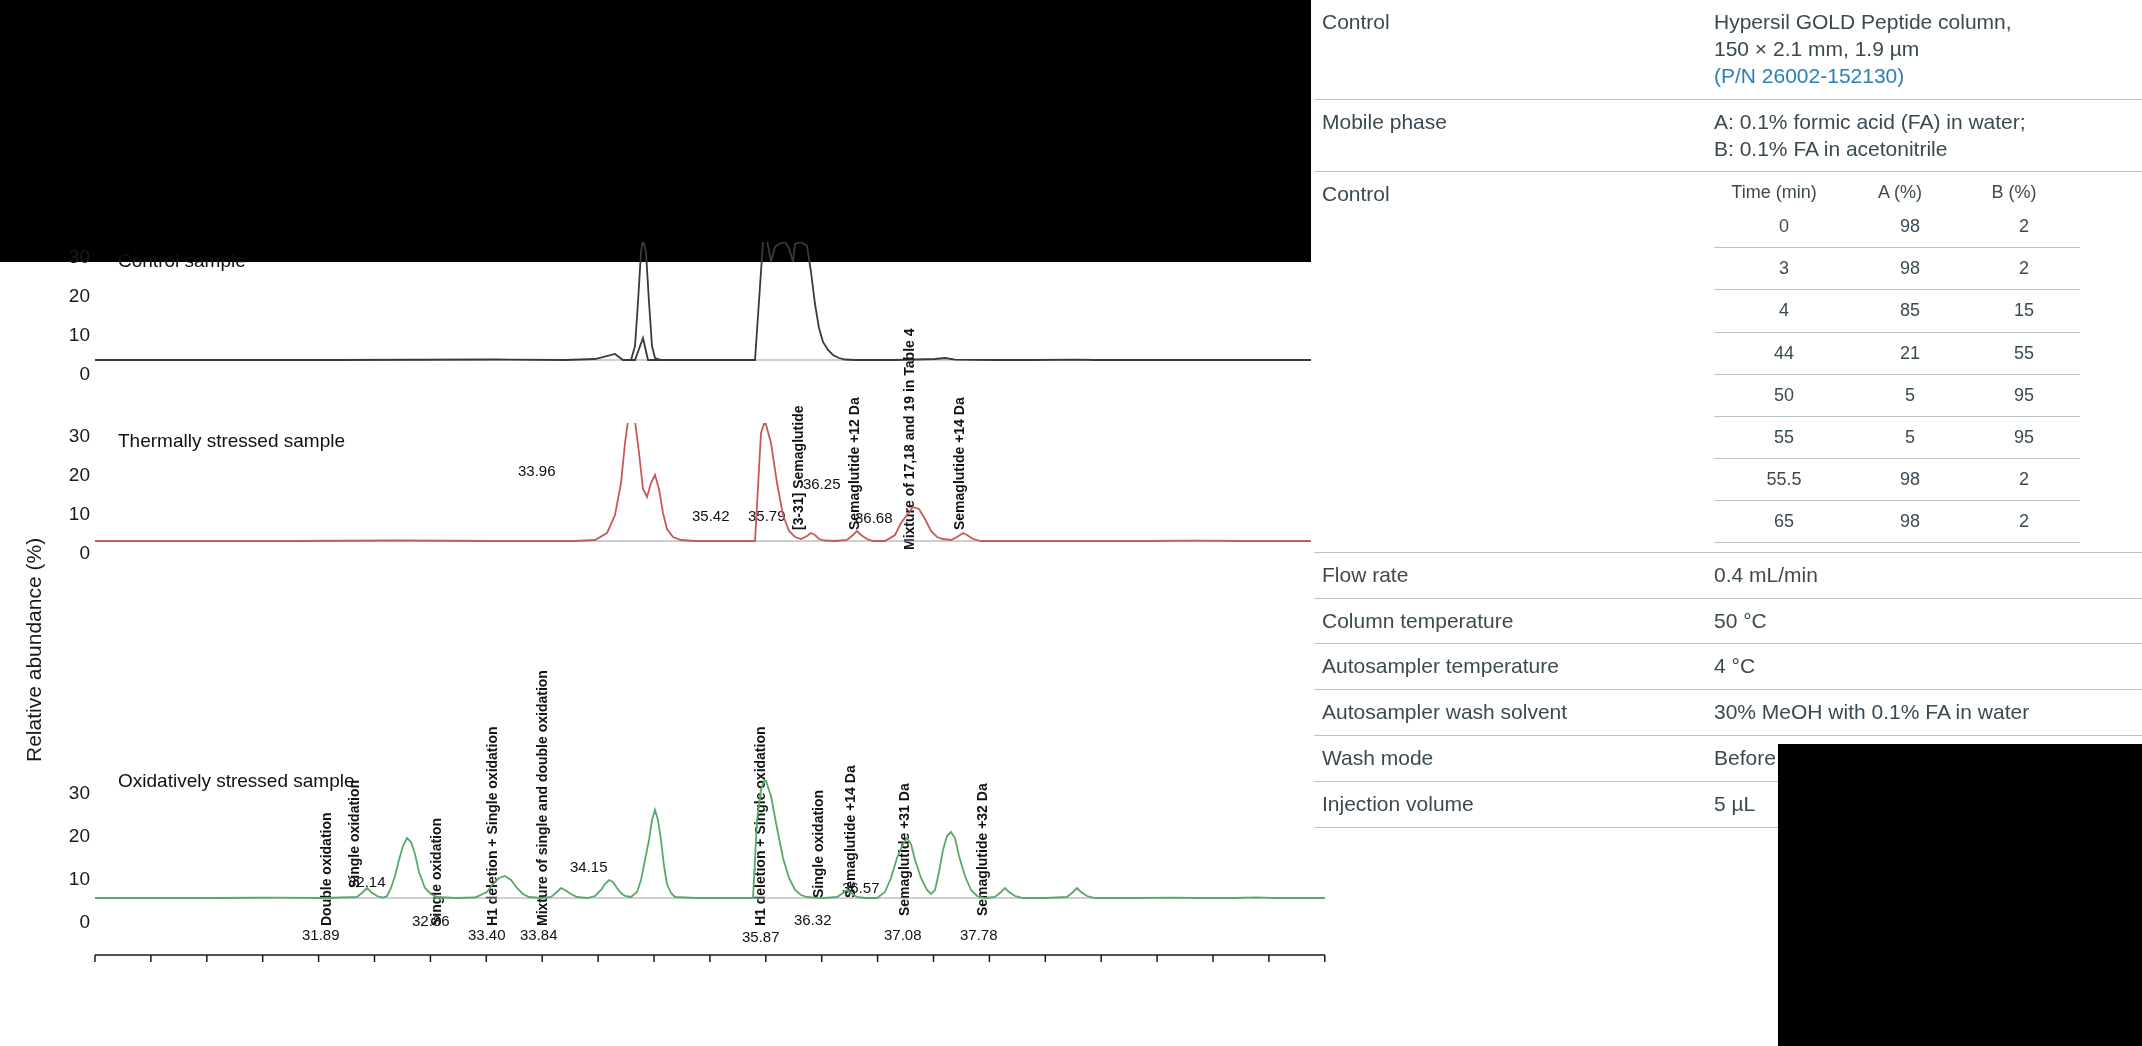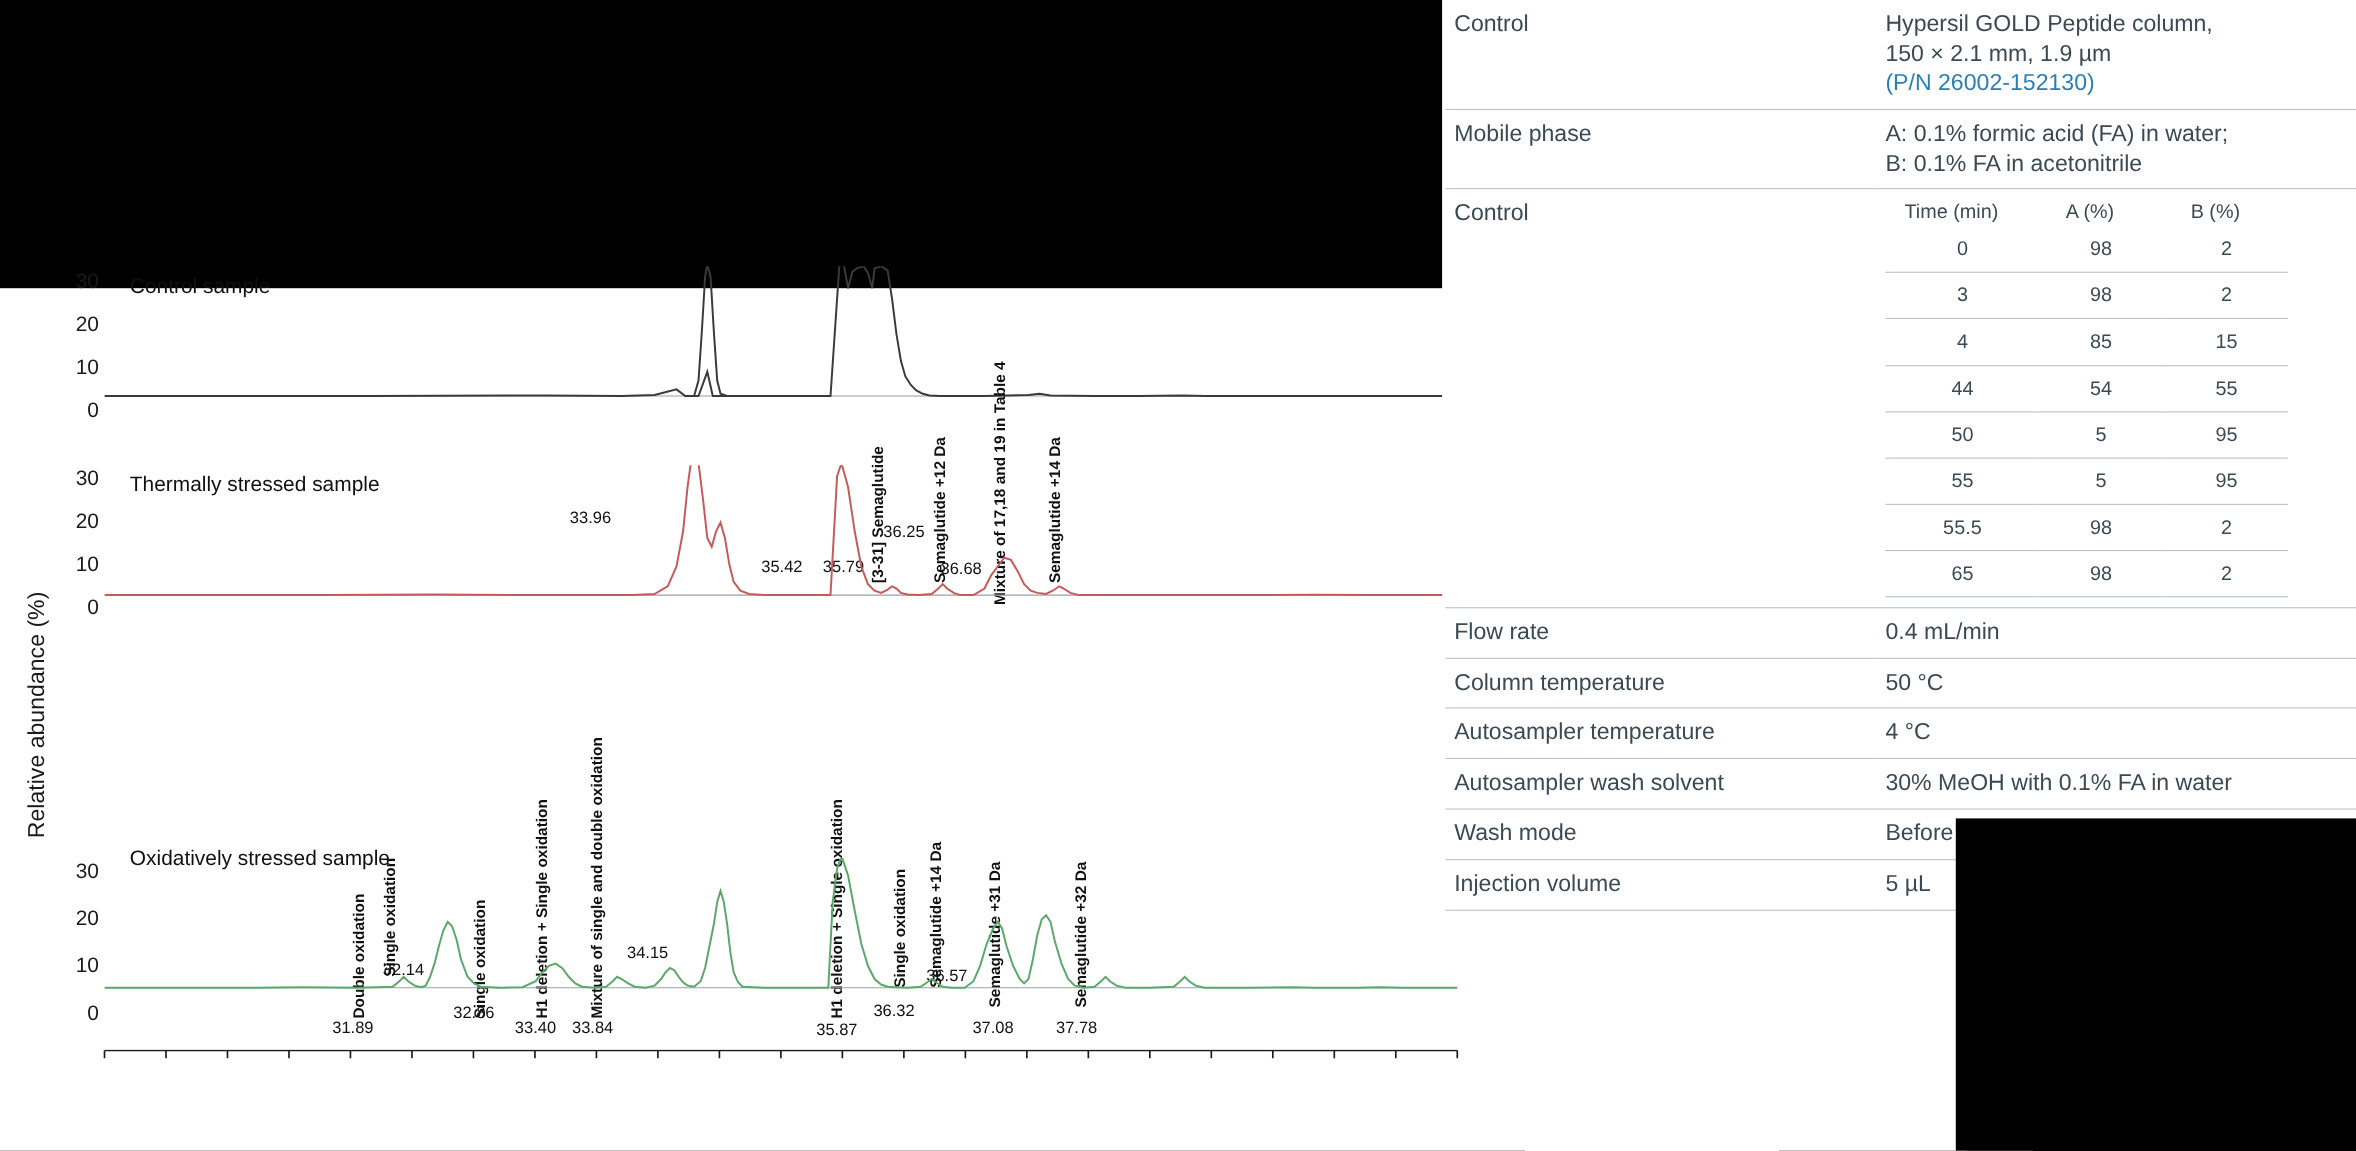--- a/index.html
+++ b/index.html
@@ -217,21 +217,21 @@
             <td class="acol">98</td>
             <td class="bcol">2</td>
           </tr>
           <tr>
             <td class="tcol">4</td>
             <td class="acol">85</td>
             <td class="bcol">15</td>
           </tr>
           <tr>
             <td class="tcol">44</td>
-            <td class="acol">54</td>
+            <td class="acol">21</td>
             <td class="bcol">55</td>
           </tr>
           <tr>
             <td class="tcol">50</td>
             <td class="acol">5</td>
             <td class="bcol">95</td>
           </tr>
           <tr>
             <td class="tcol">55</td>
             <td class="acol">5</td>

